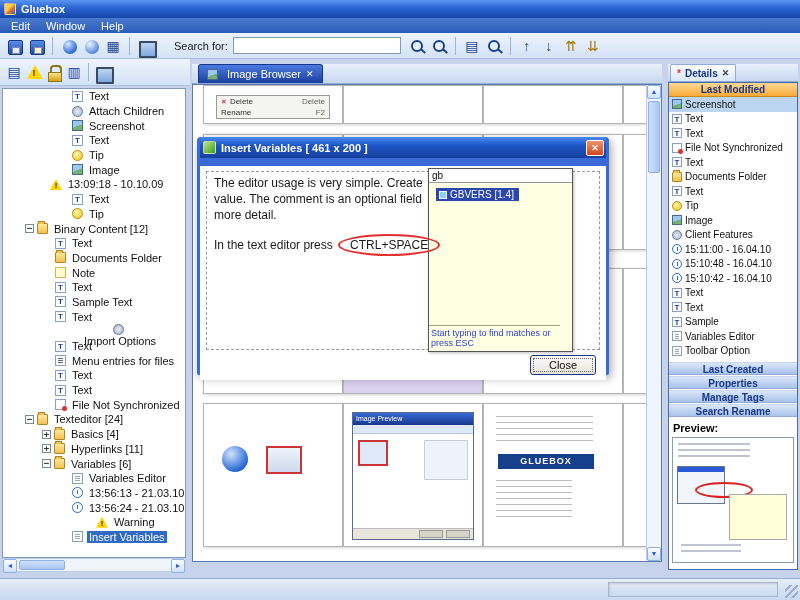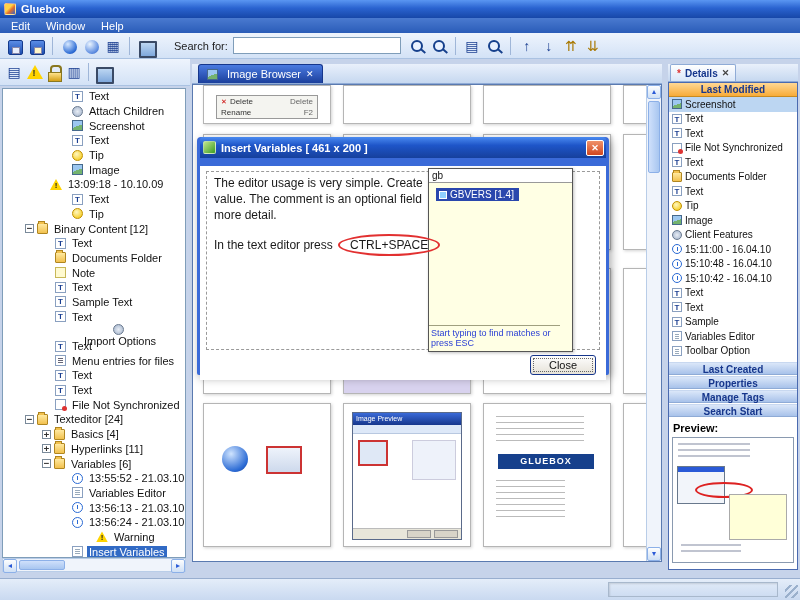--- a/index.html
+++ b/index.html
@@ -98,21 +98,21 @@
   .tabstrip{height:20px;background:linear-gradient(#e9f0fb,#c6d8f0);border-bottom:1px solid #8fabd6;
     display:flex;align-items:flex-end;padding-left:6px;}
   .tab-blue{height:19px;display:flex;align-items:center;gap:5px;padding:0 8px;
     background:linear-gradient(#4a7ae0,#1b3f9c);color:#fff;border:1px solid #16368c;border-bottom:none;
     border-radius:3px 3px 0 0;}
   .tab-x{font-size:9px;}
   .tab-x.dark{color:#444;}
   .browser{position:absolute;left:0;top:20px;right:0;bottom:0;background:#fff;
     border:1px solid #5a7ab0;display:flex;}
   .thumb-area{position:relative;flex:1;overflow:hidden;background:#fff;}
-  .card{position:absolute;width:128px;background:#fff;border:1px solid #b5b5b5;
+  .card{position:absolute;width:140px;background:#fff;border:1px solid #b5b5b5;
     box-shadow:1px 1px 3px rgba(0,0,0,.18);overflow:hidden;}
   .k-lavender{background:#d8d2ee;}
   .cmenu{position:absolute;bottom:4px;left:12px;right:12px;background:#f4f4f0;border:1px solid #999;font-size:8px;color:#333;}
   .cm-row{display:flex;justify-content:space-between;padding:1px 4px;}
   .cm-x::before{content:"✕";color:#c00;margin-right:3px;font-size:7px;}
   .cm-r{color:#666;}
   .mini-ball{position:absolute;left:18px;top:42px;width:26px;height:26px;border-radius:50%;
     background:radial-gradient(circle at 35% 30%,#cfe4ff,#2a6ad4 70%,#16368c);}
   .mini-red{position:absolute;left:62px;top:42px;width:36px;height:28px;border:2px solid #c33;
     background:linear-gradient(#eef3fb,#cdd9ec);}
@@ -354,24 +354,20 @@
           <span class="exp">+</span>
           <span class="icn i-folder"></span>
           <span class="lbl">Hyperlinks [11]</span>
         </div>
         <div class="trow" style="padding-left: 52px;">
           <span class="exp">−</span>
           <span class="icn i-folder"></span>
           <span class="lbl">Variables [6]</span>
         </div>
         <div class="trow" style="padding-left: 69px;">
-          <span class="icn i-clock"></span>
-          <span class="lbl">13:55:52 - 21.03.10</span>
-        </div>
-        <div class="trow" style="padding-left: 69px;">
           <span class="icn i-doc"></span>
           <span class="lbl">Variables Editor</span>
         </div>
         <div class="trow" style="padding-left: 69px;">
           <span class="icn i-clock"></span>
           <span class="lbl">13:56:13 - 21.03.10</span>
         </div>
         <div class="trow" style="padding-left: 69px;">
           <span class="icn i-clock"></span>
           <span class="lbl">13:56:24 - 21.03.10</span>
@@ -561,21 +557,21 @@
           </div>
           <div class="drow">
             <span class="icn i-doc"></span>
             <span class="lbl">Toolbar Option</span>
           </div>
         </div>
       <div class="details-secs">
           <div class="sec-blue">Last Created</div>
           <div class="sec-blue">Properties</div>
           <div class="sec-blue">Manage Tags</div>
-          <div class="sec-blue">Search Start</div>
+          <div class="sec-blue">Search Rename</div>
         </div>
       <div class="preview-label">Preview:</div>
       <div class="preview-box">
         <div class="pv-txt"></div>
         <div class="pv-win"></div>
         <div class="pv-ellipse"></div>
         <div class="pv-note"></div>
         <div class="pv-txt pv-txt2"></div>
       </div>
     </div>

